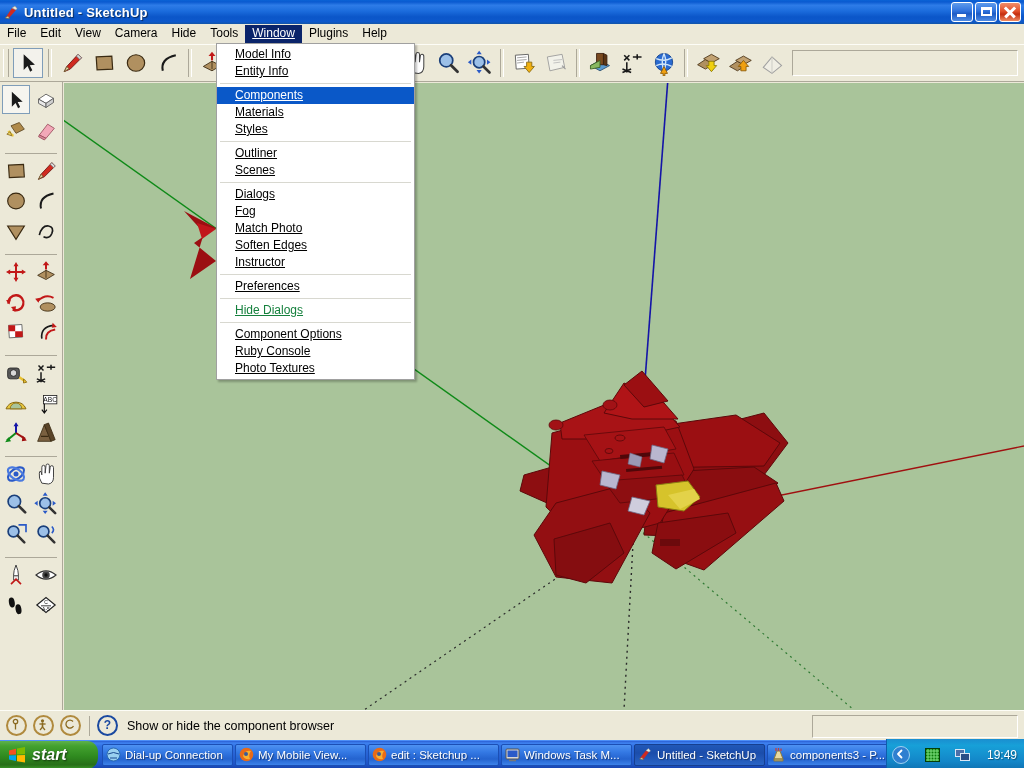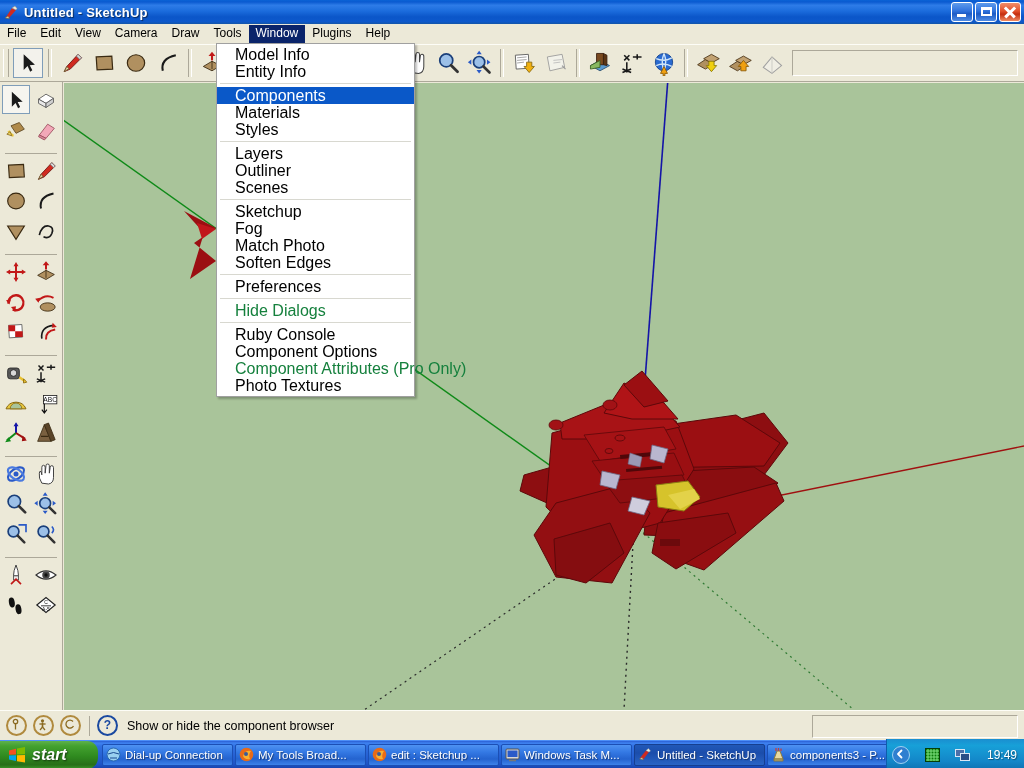--- a/index.html
+++ b/index.html
@@ -45,21 +45,21 @@
   
   .menubar{
     position:absolute;left:0;top:24px;width:1024px;height:19px;
     background:#ece9d8;display:flex;align-items:center;
     border-bottom:1px solid #ece9d8;
   }
   .menubar .mi{
     font-size:12px;color:#000;padding:2px 7px 3px 7px;line-height:13px;
     white-space:nowrap;cursor:default;
   }
-  .menubar .mi.open{background:#0a246a;color:#fff;}
+  .menubar .mi.open{background:#0a246a;color:#fff;text-decoration:underline;}
 
   
   .toolbar{
     position:absolute;left:0;top:44px;width:1024px;height:38px;
     background:#ece9d8;
     border-top:1px solid #fdfdf7;border-bottom:1px solid #aca899;
     display:flex;align-items:center;box-sizing:border-box;
   }
   .tbsep{width:2px;height:28px;border-left:1px solid #aca899;border-right:1px solid #fff;margin:0 4px;flex:0 0 auto;}
   .grip{width:4px;height:28px;border-left:1px solid #fff;border-right:1px solid #aca899;margin:0 3px;flex:0 0 auto;}
@@ -90,22 +90,22 @@
   .canvas svg{display:block;}
 
   
   .dropdown{
     position:absolute;left:216px;top:43px;width:199px;
     background:#fff;border:1px solid #a0a0a0;
     box-shadow:2px 2px 2px rgba(0,0,0,.25);
     padding:2px 0 2px 0;box-sizing:border-box;z-index:50;
   }
   .dd-item{
-    font-size:16px;color:#000;line-height:17px;height:17px;
-    padding-left:18px;white-space:nowrap;cursor:default;
+    font-size:12px;color:#000;line-height:17px;height:17px;
+    padding-left:18px;white-space:nowrap;cursor:default;text-decoration:underline;
   }
   .dd-item.hl{background:#0a58c8;color:#fff;}
   .dd-item.dis{color:#15803d;}
   .dd-sep{height:1px;background:#d8d8d0;margin:3px 3px;}
 
   
   .statusbar{
     position:absolute;left:0;top:710px;width:1024px;height:30px;
     background:#ece9d8;border-top:1px solid #fdfdf7;
     display:flex;align-items:center;box-sizing:border-box;
@@ -197,21 +197,21 @@
           <i class="b"></i>
         </div>
     </div>
   </div>
 
   <div class="menubar" id="menubar">
       <div class="mi">File</div>
       <div class="mi">Edit</div>
       <div class="mi">View</div>
       <div class="mi">Camera</div>
-      <div class="mi">Draw</div>
+      <div class="mi">Hide</div>
       <div class="mi">Tools</div>
       <div class="mi open">Window</div>
       <div class="mi">Plugins</div>
       <div class="mi">Help</div>
     </div>
 
   <div class="toolbar" id="toolbar">
       <div class="grip"></div>
       <div class="tb-ico sel">
         <svg width="26" height="26" viewBox="0 0 30 30" style="position:absolute;left:50%;top:50%;transform:translate(-50%,-50%)">
@@ -686,36 +686,35 @@
   </div>
 
   <div class="dropdown" id="dropdown">
       <div class="dd-item">Model Info</div>
       <div class="dd-item">Entity Info</div>
       <div class="dd-sep"></div>
       <div class="dd-item hl">Components</div>
       <div class="dd-item">Materials</div>
       <div class="dd-item">Styles</div>
       <div class="dd-sep"></div>
-      <div class="dd-item">Layers</div>
       <div class="dd-item">Outliner</div>
       <div class="dd-item">Scenes</div>
       <div class="dd-sep"></div>
-      <div class="dd-item">Sketchup</div>
+      <div class="dd-item">Dialogs</div>
       <div class="dd-item">Fog</div>
       <div class="dd-item">Match Photo</div>
       <div class="dd-item">Soften Edges</div>
+      <div class="dd-item">Instructor</div>
       <div class="dd-sep"></div>
       <div class="dd-item">Preferences</div>
       <div class="dd-sep"></div>
       <div class="dd-item dis">Hide Dialogs</div>
       <div class="dd-sep"></div>
+      <div class="dd-item">Component Options</div>
       <div class="dd-item">Ruby Console</div>
-      <div class="dd-item">Component Options</div>
-      <div class="dd-item dis">Component Attributes (Pro Only)</div>
       <div class="dd-item">Photo Textures</div>
     </div>
 
   <div class="statusbar">
     <div class="sb-circle">
       <svg width="13" height="13" viewBox="0 0 13 13" style="position:absolute;left:1px;top:1px;">
         <circle cx="6.5" cy="3.5" r="2.2" fill="none" stroke="#8a6a20" stroke-width="1.3"></circle>
         <line x1="6.5" y1="5.7" x2="6.5" y2="11.5" stroke="#8a6a20" stroke-width="1.3"></line>
       </svg>
     </div>
@@ -759,21 +758,21 @@
               <path d="M4 11 L11 11" stroke="#1a4a90"></path>
             </svg></span>
           <span class="tl">Dial-up Connection</span>
         </div>
         <div class="task">
           <span class="ti"><svg width="15" height="15" viewBox="0 0 15 15">
               <circle cx="7.5" cy="7.5" r="6.8" fill="#e86a18"></circle>
               <path d="M4 9 Q6 3 12 4 Q9 8 11 12 Q6 13 4 9 Z" fill="#f8b030"></path>
               <circle cx="7" cy="7" r="2" fill="#3a5a9a"></circle>
             </svg></span>
-          <span class="tl">My Tools Broad...</span>
+          <span class="tl">My Mobile View...</span>
         </div>
         <div class="task">
           <span class="ti"><svg width="15" height="15" viewBox="0 0 15 15">
               <circle cx="7.5" cy="7.5" r="6.8" fill="#e86a18"></circle>
               <path d="M4 9 Q6 3 12 4 Q9 8 11 12 Q6 13 4 9 Z" fill="#f8b030"></path>
               <circle cx="7" cy="7" r="2" fill="#3a5a9a"></circle>
             </svg></span>
           <span class="tl">edit : Sketchup ...</span>
         </div>
         <div class="task">

